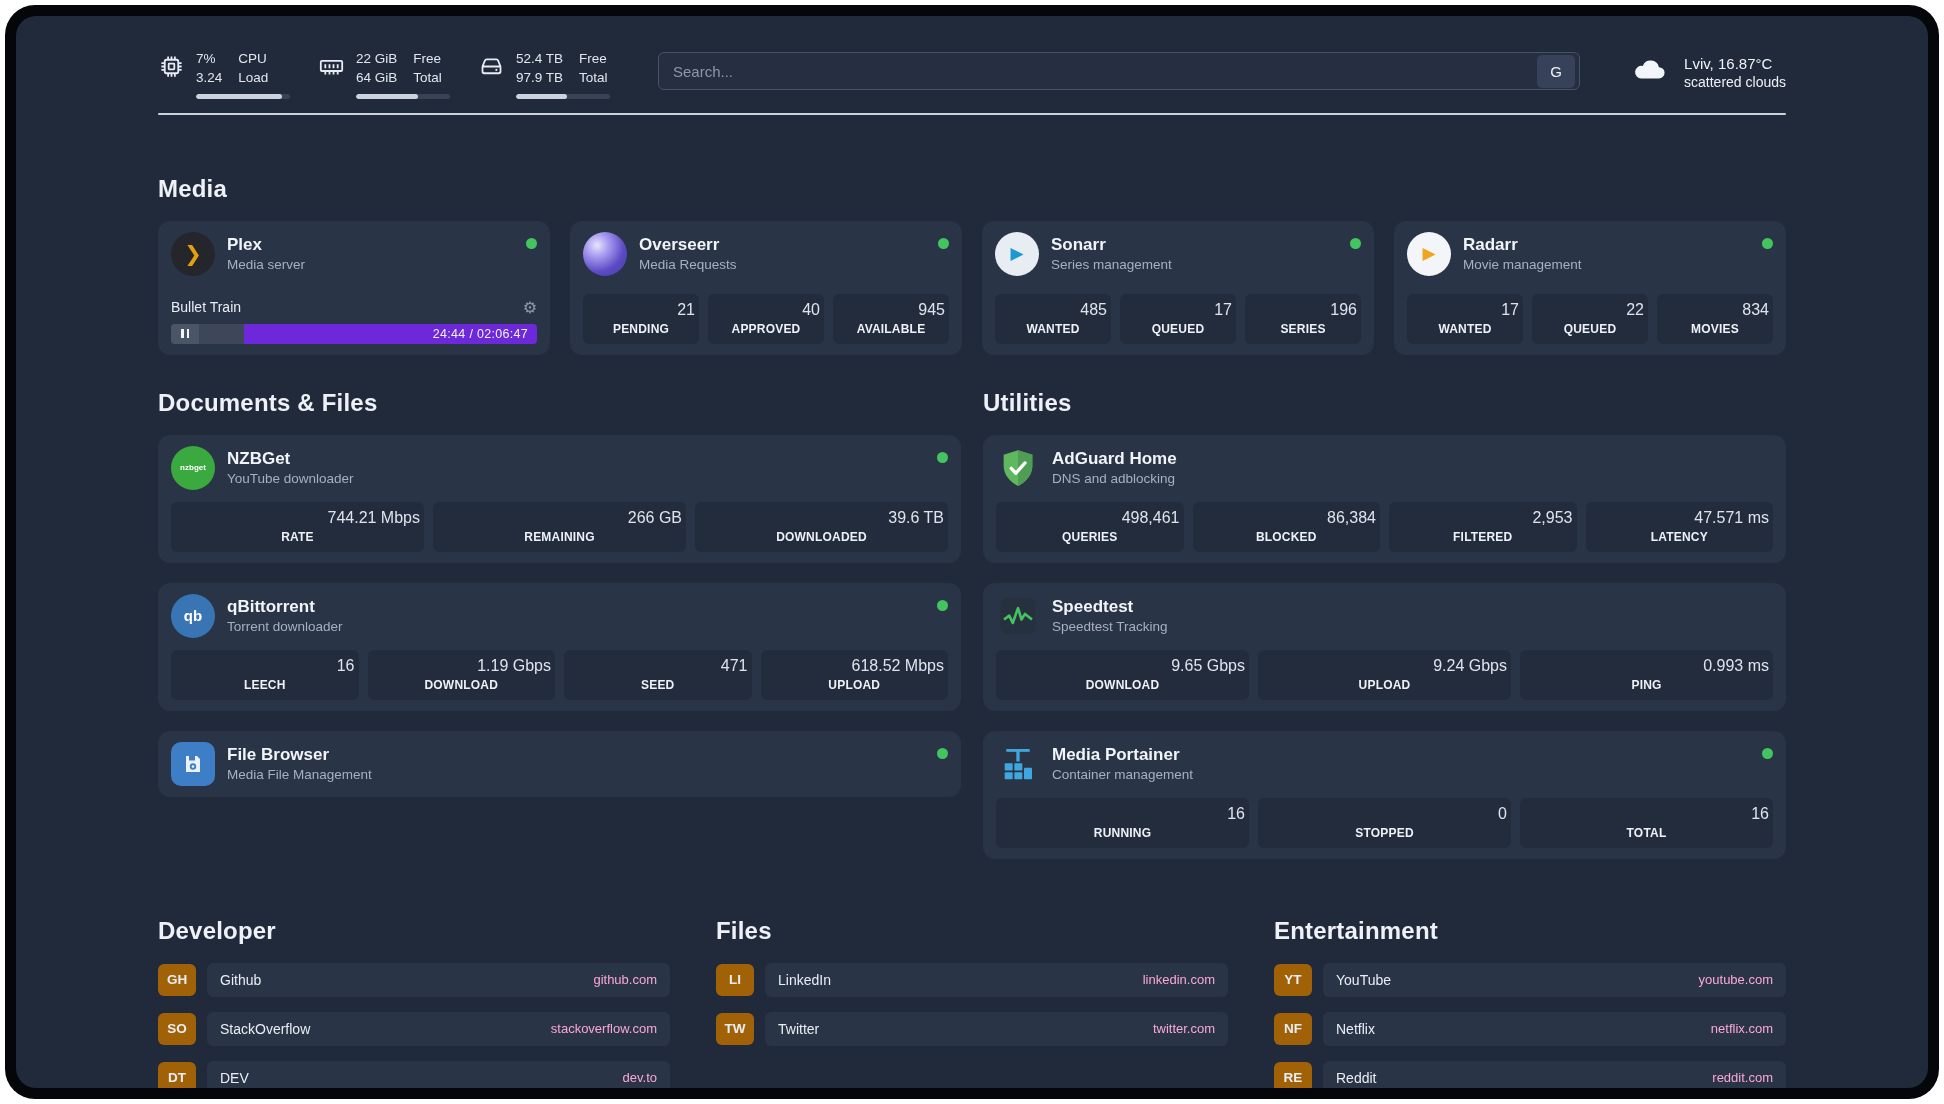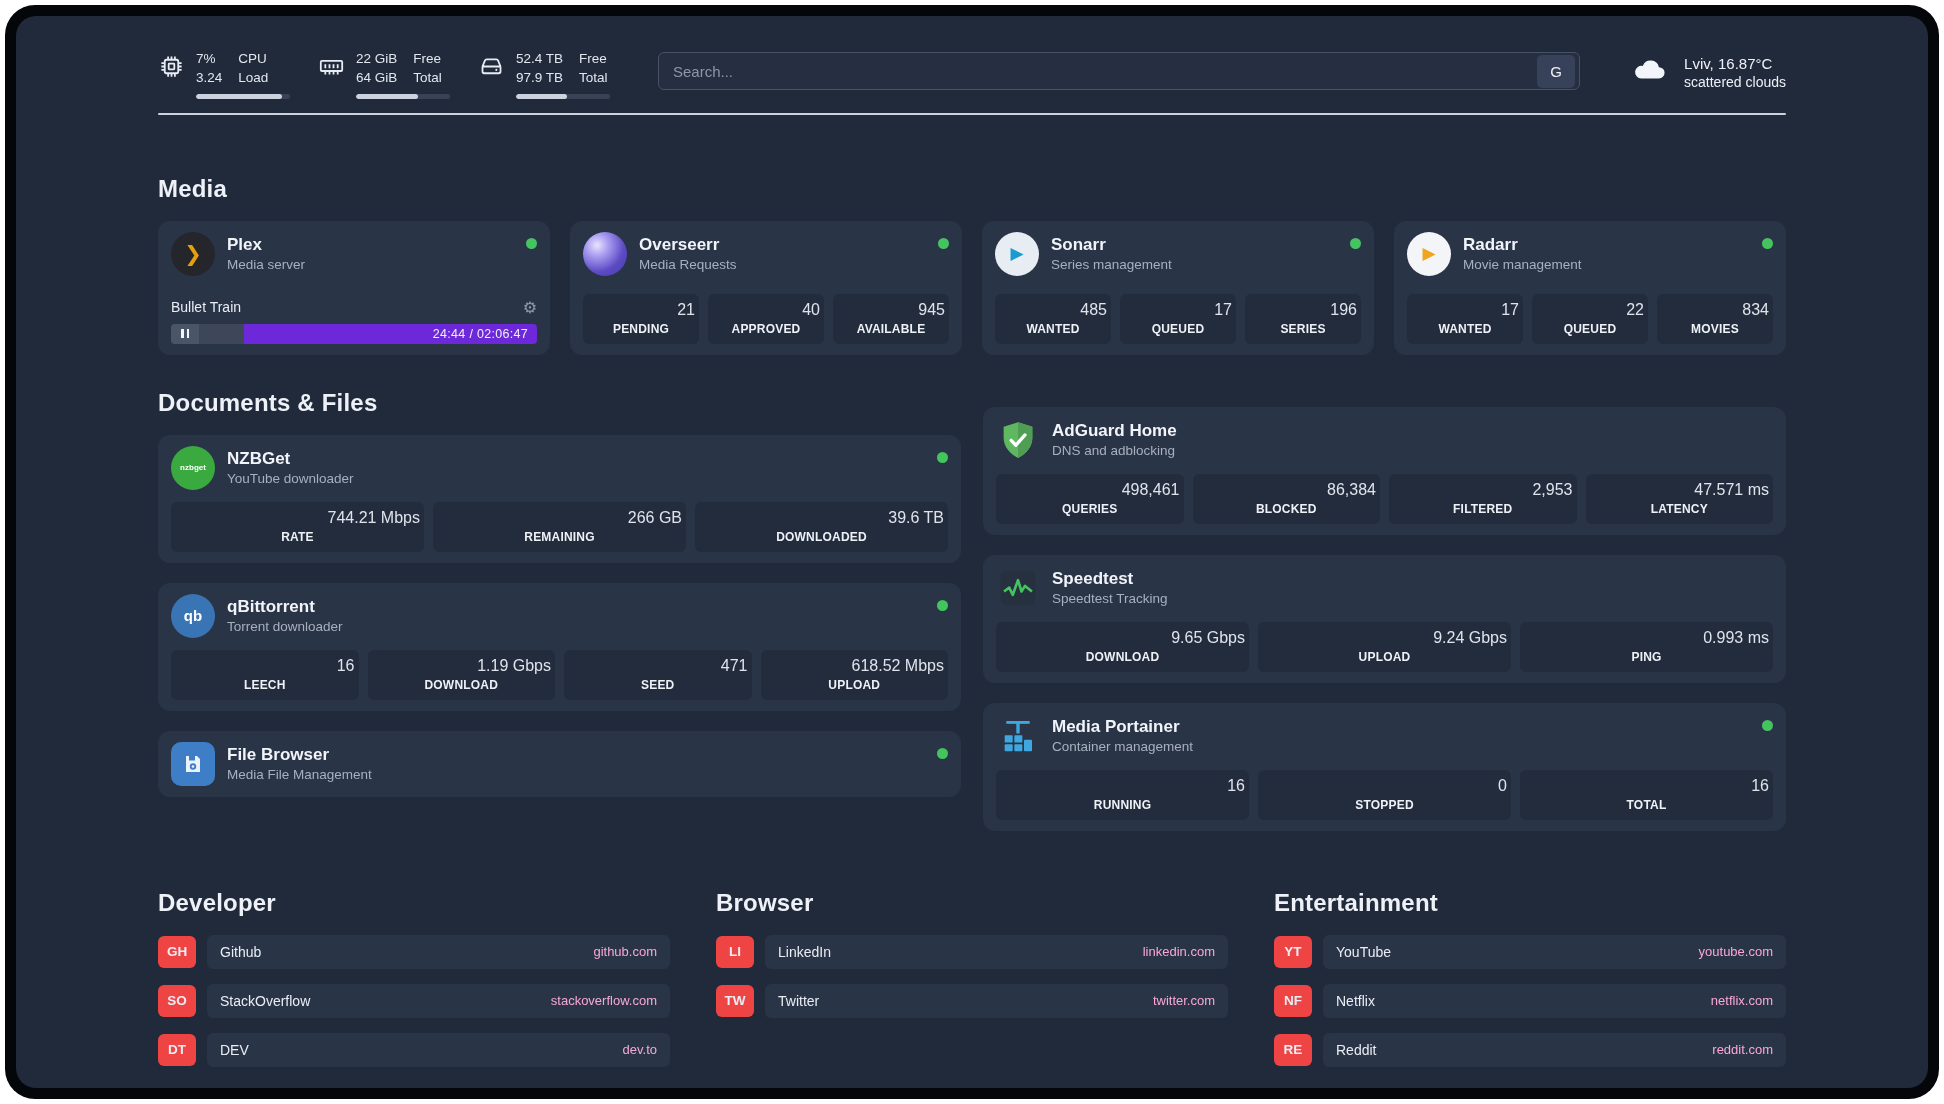--- a/index.html
+++ b/index.html
@@ -77,21 +77,21 @@
   .player-time { position: absolute; right: 9px; top: 0; bottom: 0; display: flex; align-items: center;
     font-size: 12.5px; color: #eef1f7; letter-spacing: .3px; }
 
   .twocol { margin-top: 34px; display: grid; grid-template-columns: 1fr 1fr; gap: 22px; }
   .col-cards { margin-top: 18px; display: flex; flex-direction: column; gap: 20px; }
 
   
   .bookmarks { margin-top: 58px; display: grid; grid-template-columns: repeat(3, 1fr); gap: 46px; padding-bottom: 24px; }
   .bm-rows { margin-top: 18px; display: flex; flex-direction: column; gap: 15px; }
   .bm-row { display: flex; align-items: center; gap: 11px; }
-  .bm-abbr { min-width: 38px; height: 32px; background: #ef4444; border-radius: 6px; color: #e9edf4;
+  .bm-abbr { min-width: 38px; height: 32px; background: #a16207; border-radius: 6px; color: #e9edf4;
     font-size: 13.5px; font-weight: 700; display: flex; align-items: center; justify-content: center; }
   .bm-pill { flex: 1; height: 34px; background: #2a3447; border-radius: 6px; display: flex; align-items: center;
     padding: 0 13px; cursor: pointer; }
   .bm-name { font-size: 14px; color: #e9edf4; }
   .bm-url { margin-left: auto; font-size: 13px; color: #f9a8d4; }
 </style>
 </head>
 <body>
 
 <div class="frame">
@@ -371,20 +371,21 @@
               <div class="card-title">File Browser</div>
               <div class="card-sub">Media File Management</div>
             </div>
             <span class="status-dot"></span>
           </div>
         </div>
       </div>
     </div>
 
     <div>
+      <div class="section-title">Utilities</div>
       <div class="col-cards">
 
         <div class="card">
           <div class="card-head">
             <span class="app-icon">
               <svg viewBox="0 0 24 24" width="42" height="42">
                 <path d="M12 1.8l8.2 2.6v6.3c0 5.2-3.4 8.9-8.2 11.6C7.2 19.6 3.8 15.9 3.8 10.7V4.4z" fill="#5fb760"></path>
                 <path d="M12 1.8l8.2 2.6v6.3c0 5.2-3.4 8.9-8.2 11.6z" fill="#4f9e53"></path>
                 <path d="M8.1 12.2l2.7 2.8 5.2-5.9" stroke="#ffffff" stroke-width="1.9" fill="none" stroke-linecap="round" stroke-linejoin="round"></path>
               </svg>
@@ -503,21 +504,21 @@
           <span class="bm-abbr">DT</span>
           <div class="bm-pill">
             <span class="bm-name">DEV</span>
             <span class="bm-url">dev.to</span>
           </div>
         </div>
       </div>
     </div>
 
     <div>
-      <div class="section-title">Browser</div>
+      <div class="section-title">Files</div>
       <div class="bm-rows">
         <div class="bm-row">
           <span class="bm-abbr">LI</span>
           <div class="bm-pill">
             <span class="bm-name">LinkedIn</span>
             <span class="bm-url">linkedin.com</span>
           </div>
         </div>
         <div class="bm-row">
           <span class="bm-abbr">TW</span>

